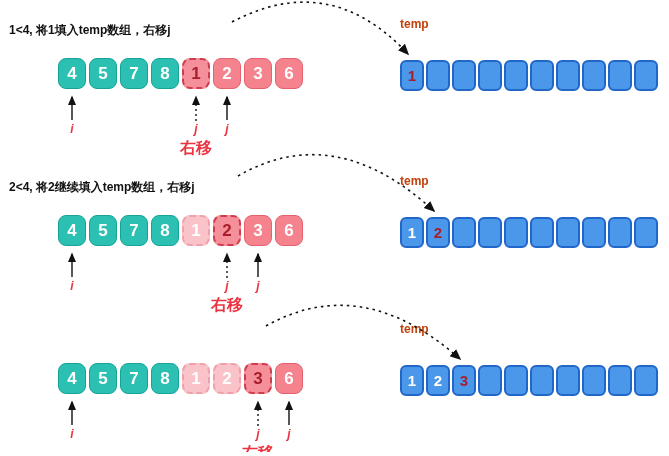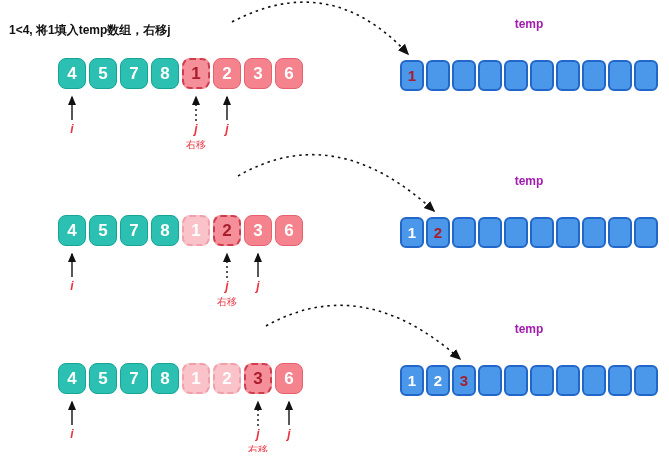--- a/index.html
+++ b/index.html
@@ -11,23 +11,23 @@
   .src{left:58px;top:58px}
   .tmp{left:400px;top:60px;gap:2px}
   .cell{width:28px;height:31px;border-radius:8px;display:flex;align-items:center;justify-content:center;font-size:17px;font-weight:700;color:#fff}
   .teal{background:#2bc0b1;border:1.5px solid #16a496}
   .pink{background:#f4838e;border:1.5px solid #e5616e}
   .active{background:#f58f99;border:2px dashed #cf3d4d;color:#a81e2c}
   .ghost{background:#f9c3c9;border:2px dashed #efa0a9;color:#fff}
   .tcell{width:24px;height:31px;border-radius:6px;background:#4b97e9;border:2px solid #2166c9;display:flex;align-items:center;justify-content:center;font-size:15px;font-weight:700;color:#fff}
   .tnew{color:#a81e2c}
   .told{color:#fff}
-  .temp-label{position:absolute;left:400px;top:17px;width:258px;text-align:center;font-size:12px;font-weight:700;color:#a21caf}
+  .temp-label{position:absolute;left:400px;top:17px;width:258px;text-align:left;font-size:12px;font-weight:700;color:#c2410c}
   .plabel{position:absolute;transform:translateX(-50%);font-size:12px;font-weight:700;font-style:italic;color:#ea3340}
-  .shift{position:absolute;transform:translateX(-50%);font-size:10px;font-weight:400;color:#ea3340}
+  .shift{position:absolute;transform:translateX(-50%);font-size:16px;font-weight:700;color:#ea3340}
   #overlay{position:absolute;left:0;top:0;width:669px;height:456px;pointer-events:none}
   .solid{stroke:#111;stroke-width:1.4;fill:none}
   .dot{stroke:#111;stroke-width:1.4;fill:none;stroke-dasharray:2 3}
   .curve{stroke:#111;stroke-width:1.6;fill:none;stroke-dasharray:2.5 4}
 </style>
 </head>
 <body>
 
 <div id="canvas">
 
@@ -56,20 +56,21 @@
       <div class="tcell"></div>
       <div class="tcell"></div>
     </div>
     <div class="plabel" style="left:72px;top:122px">i</div>
     <div class="plabel" style="left:196px;top:122px">j</div>
     <div class="plabel" style="left:227px;top:122px">j</div>
     <div class="shift" style="left:196px;top:138px">右移</div>
   </div>
 
   <div class="section" style="top:157px">
+    <div class="heading">2&lt;4, 将2继续填入temp数组，右移j</div>
     <div class="row src">
       <div class="cell teal">4</div>
       <div class="cell teal">5</div>
       <div class="cell teal">7</div>
       <div class="cell teal">8</div>
       <div class="cell ghost">1</div>
       <div class="cell active">2</div>
       <div class="cell pink">3</div>
       <div class="cell pink">6</div>
     </div>

